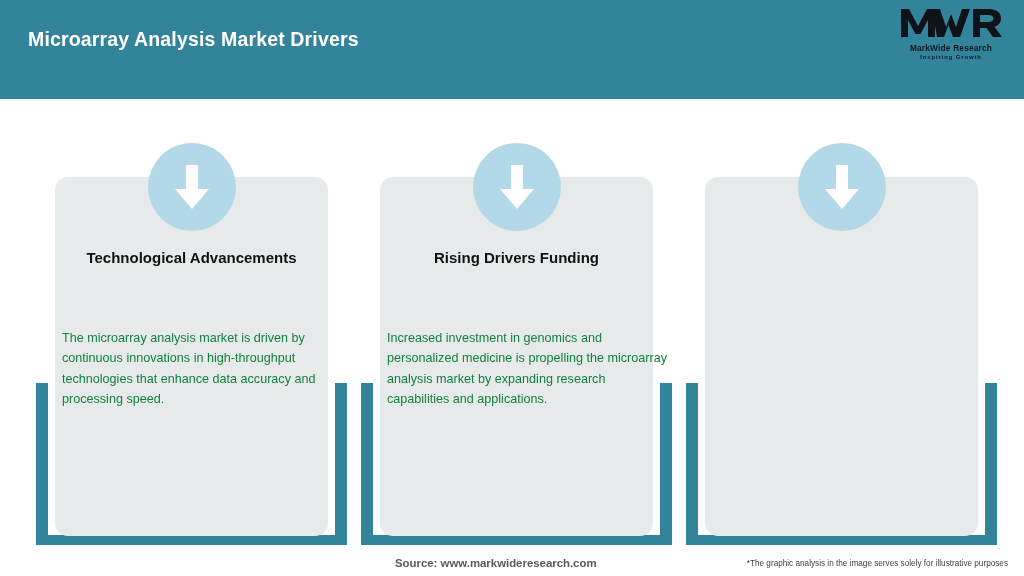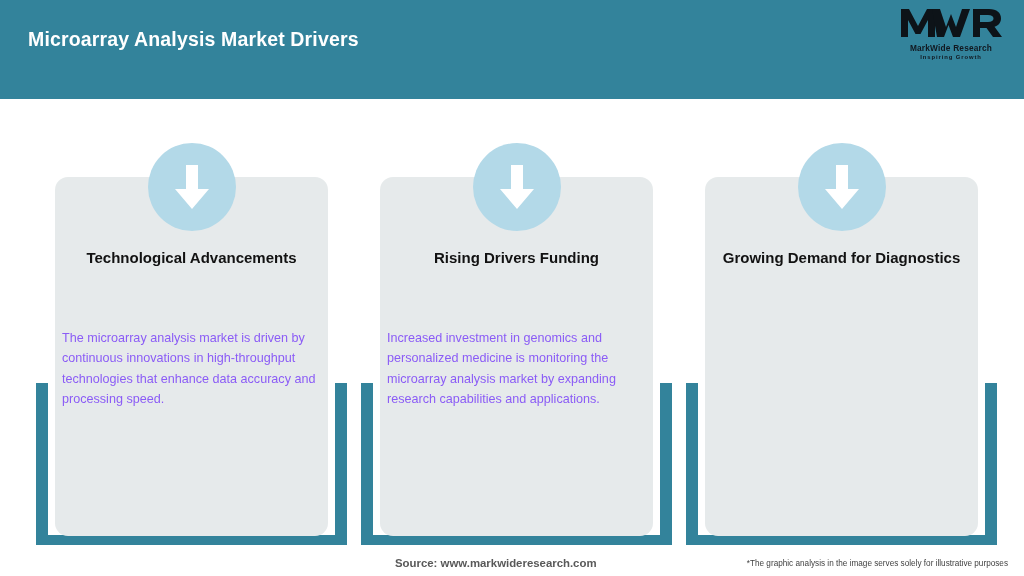--- a/index.html
+++ b/index.html
@@ -128,21 +128,21 @@
     font-size: 15px;
     font-weight: bold;
     color: #121212;
     line-height: 1.5;
   }
   .card-body {
     position: absolute;
     left: 26px; right: 4px;
     top: 185px;
     font-size: 12.6px;
-    color: #8b5cf6;
+    color: #15803d;
     line-height: 1.62;
     text-align: left;
   }
 
   
   .footer-source {
     position: absolute;
     left: 395px; top: 557px;
     font-size: 11.4px;
     font-weight: bold;
@@ -200,32 +200,31 @@
     <div class="frame-left"></div>
     <div class="frame-right"></div>
     <div class="frame-bottom"></div>
     <div class="card-panel"></div>
     <div class="icon-circle">
       <svg width="38" height="48" viewBox="0 0 38 48" xmlns="http://www.w3.org/2000/svg">
         <path d="M13 2 L25 2 L25 26 L36 26 L19 46 L2 26 L13 26 Z" fill="#ffffff"></path>
       </svg>
     </div>
     <div class="card-title">Rising Drivers Funding</div>
-    <div class="card-body">Increased investment in genomics and personalized medicine is monitoring the microarray analysis market by expanding research capabilities and applications.</div>
+    <div class="card-body">Increased investment in genomics and personalized medicine is propelling the microarray analysis market by expanding research capabilities and applications.</div>
   </div>
 
   <div class="card-wrap c3">
     <div class="frame-left"></div>
     <div class="frame-right"></div>
     <div class="frame-bottom"></div>
     <div class="card-panel"></div>
     <div class="icon-circle">
       <svg width="38" height="48" viewBox="0 0 38 48" xmlns="http://www.w3.org/2000/svg">
         <path d="M13 2 L25 2 L25 26 L36 26 L19 46 L2 26 L13 26 Z" fill="#ffffff"></path>
       </svg>
     </div>
-    <div class="card-title">Growing Demand for Diagnostics</div>
   </div>
 
   <div class="footer-source">Source: www.markwideresearch.com</div>
   <div class="footer-disclaimer">*The graphic analysis in the image serves solely for illustrative purposes</div>
 
 </div>
 
 </body></html>

